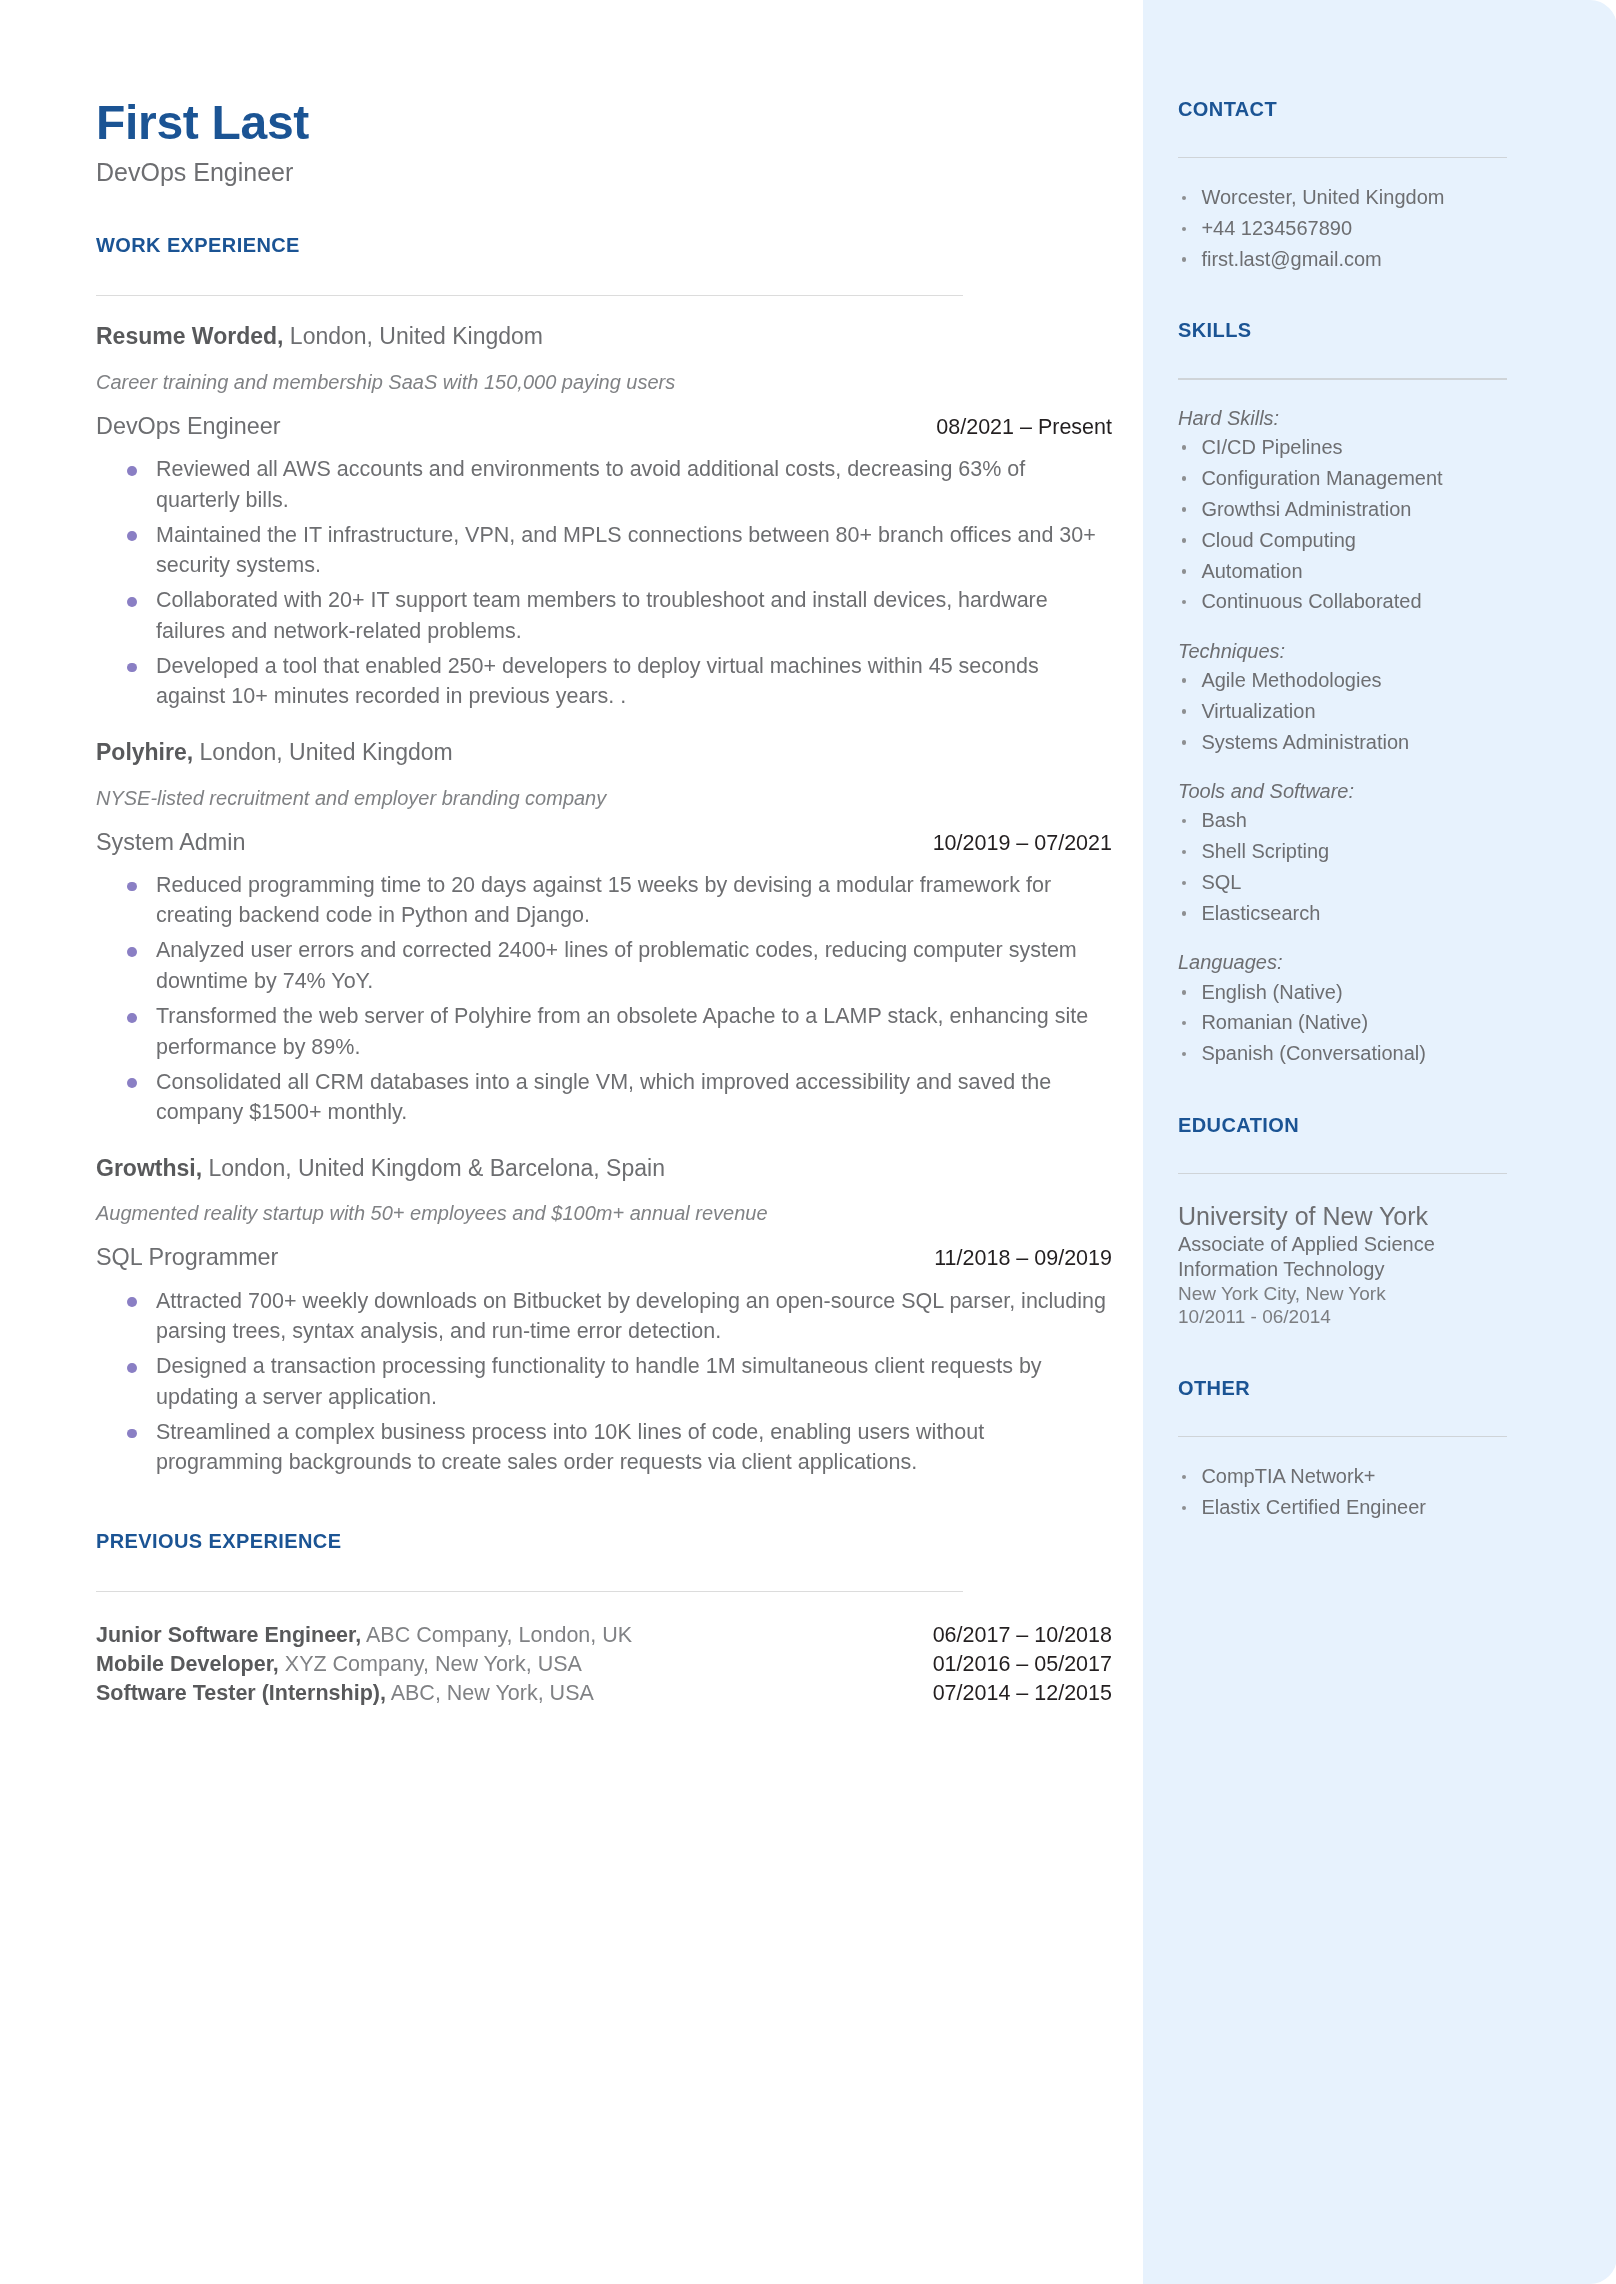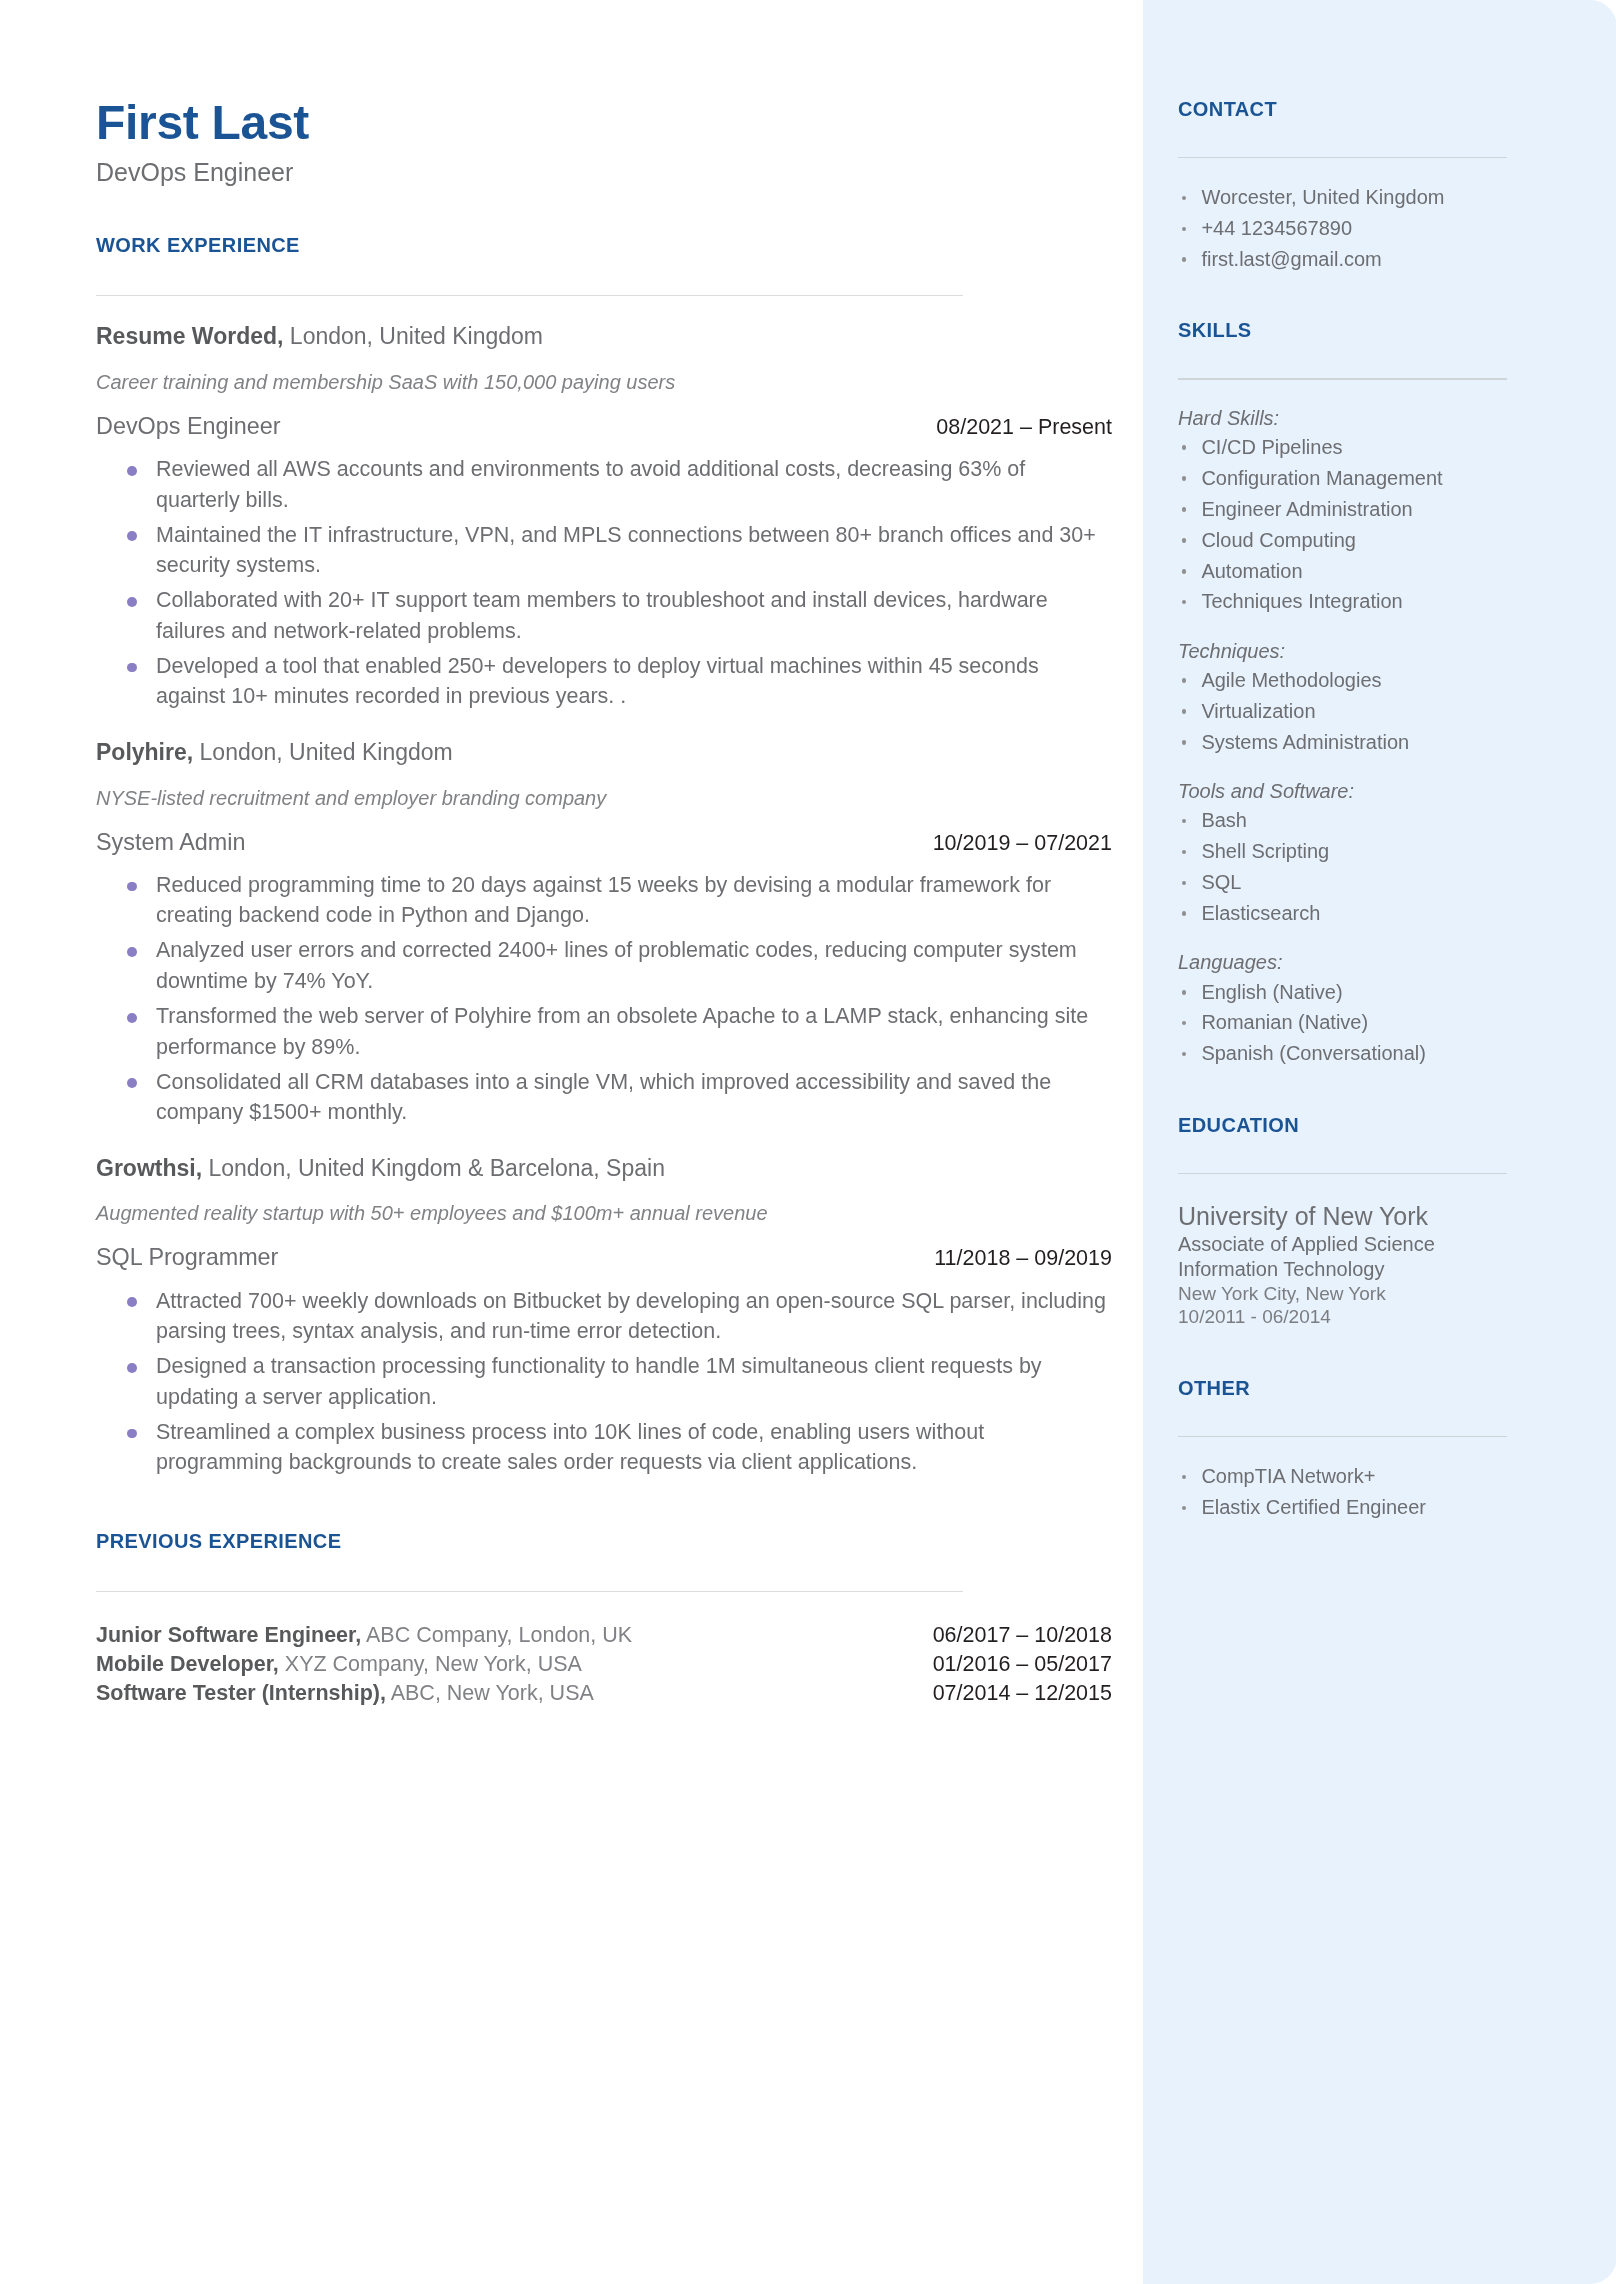--- a/index.html
+++ b/index.html
@@ -292,24 +292,24 @@
       </ul>
 
     <div class="side-heading spaced">SKILLS</div>
     <div class="side-rule"></div>
     <div id="skills-container">
         <div class="skill-group">
           <div class="skill-group-label">Hard Skills:</div>
           <ul class="side-list">
             <li>CI/CD Pipelines</li>
             <li>Configuration Management</li>
-            <li>Engineer Administration</li>
+            <li>Growthsi Administration</li>
             <li>Cloud Computing</li>
             <li>Automation</li>
-            <li>Techniques Integration</li>
+            <li>Continuous Collaborated</li>
           </ul>
         </div>
         <div class="skill-group">
           <div class="skill-group-label">Techniques:</div>
           <ul class="side-list">
             <li>Agile Methodologies</li>
             <li>Virtualization</li>
             <li>Systems Administration</li>
           </ul>
         </div>

